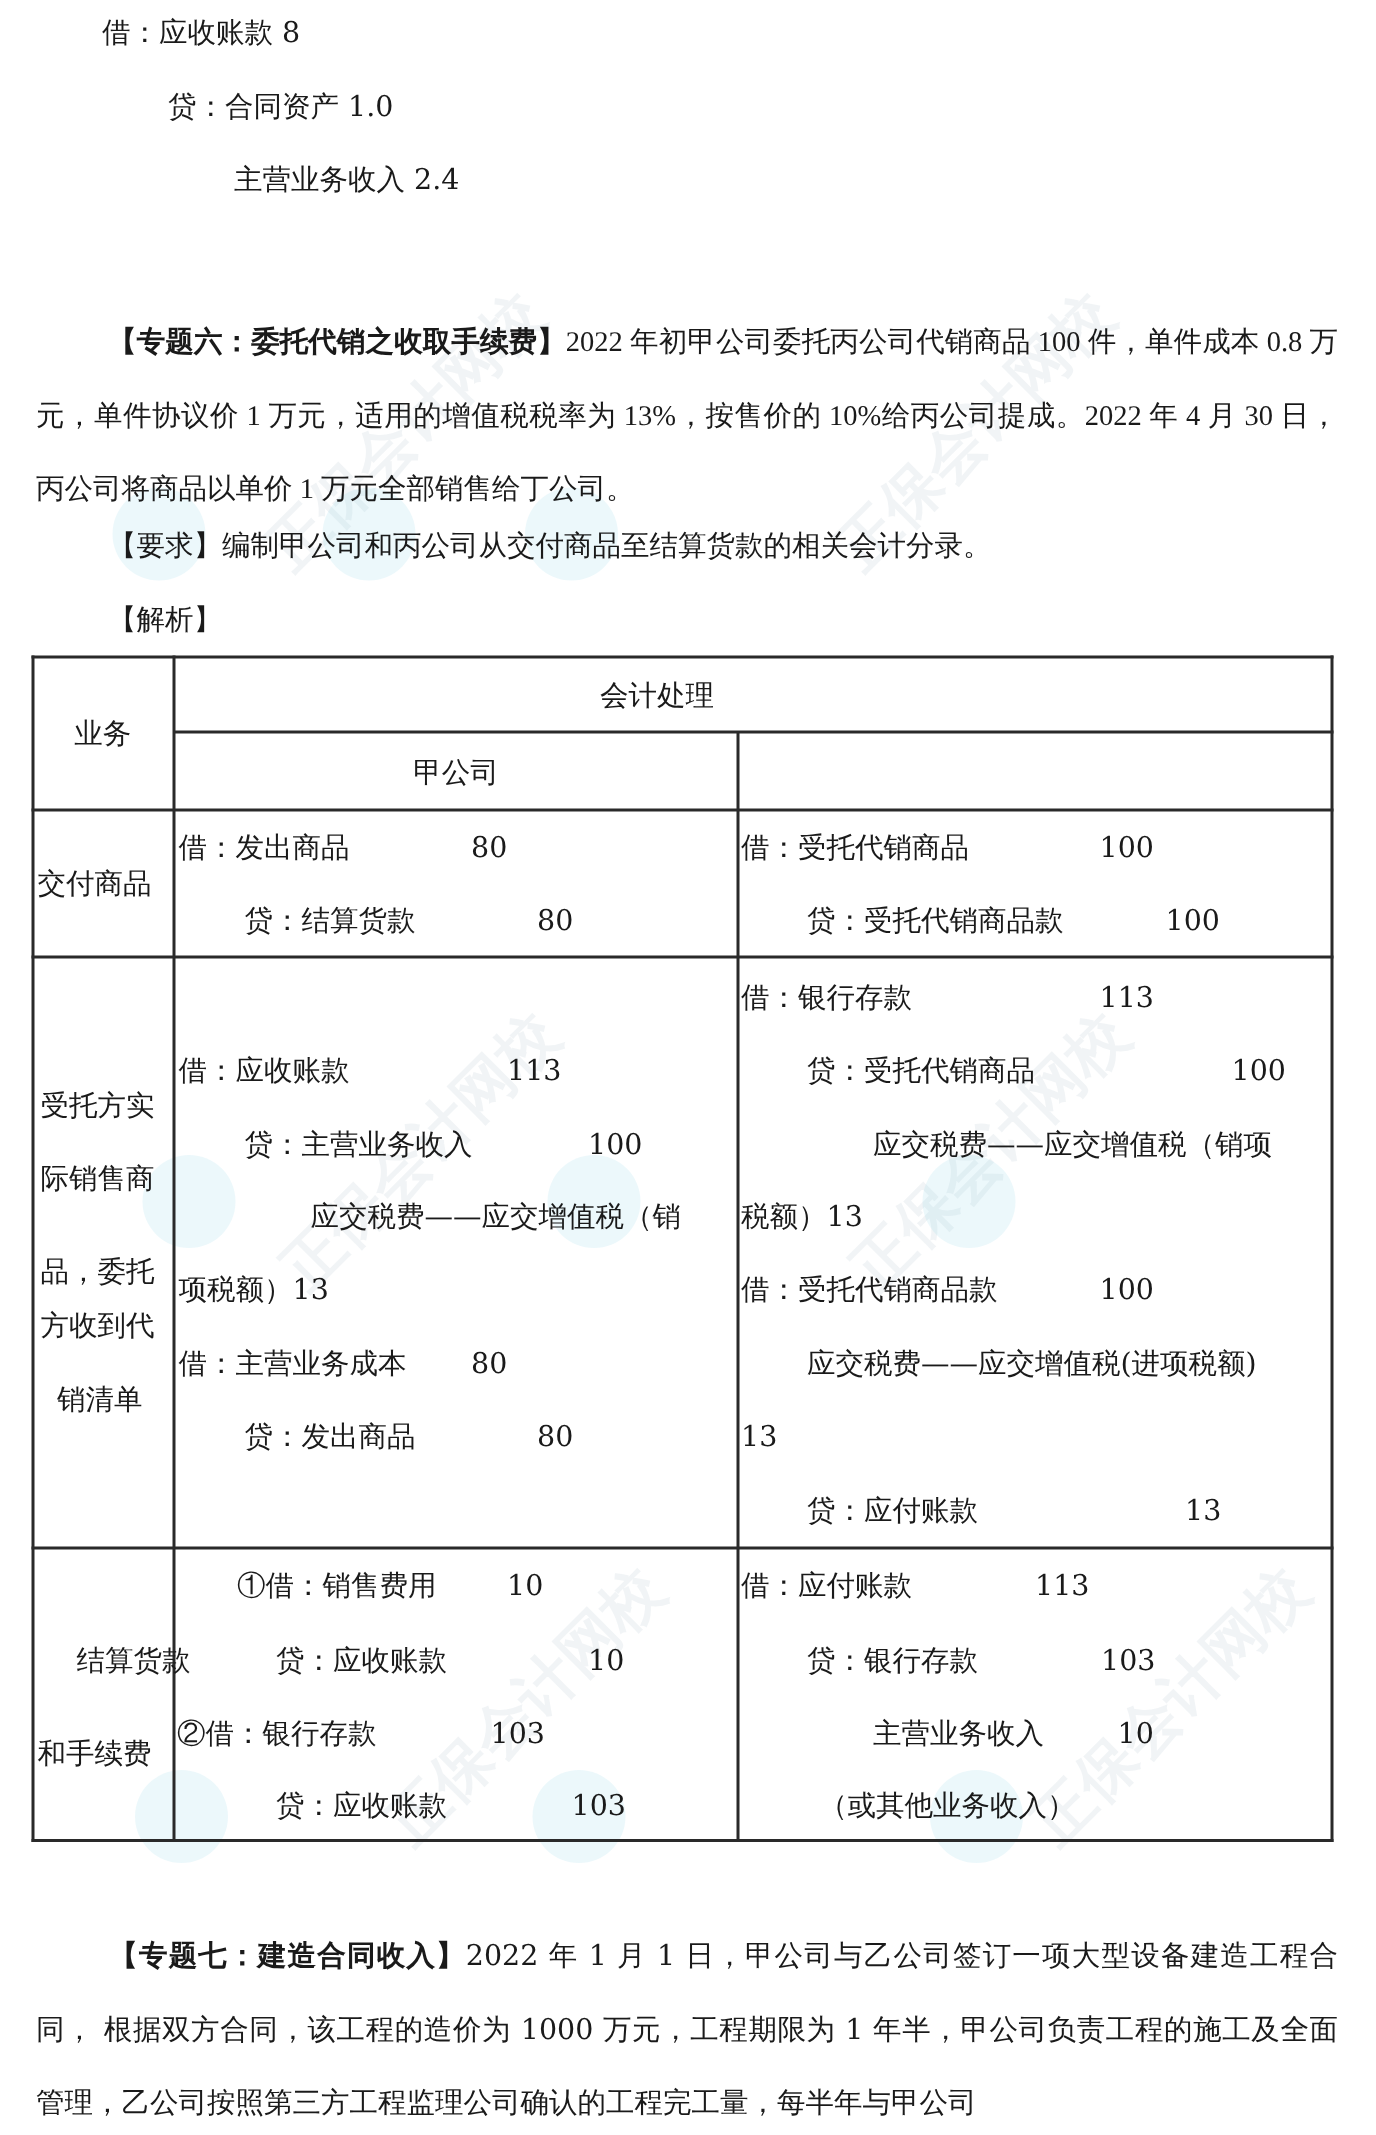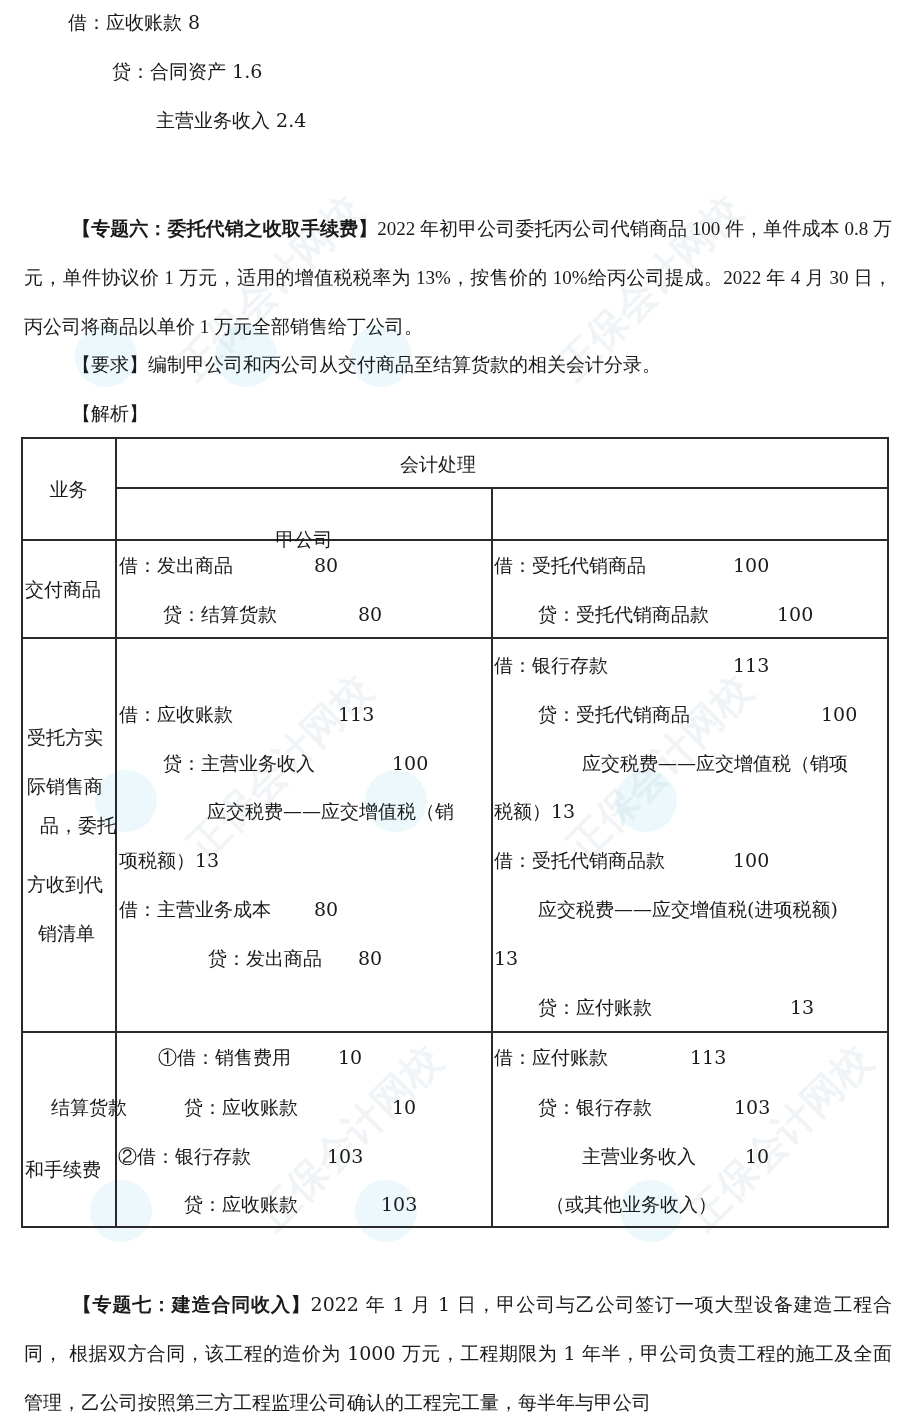--- a/index.html
+++ b/index.html
@@ -37,21 +37,21 @@
   <div class="wm-logo" style="left:95px;top:770px;"></div>
   <div class="wm-logo" style="left:365px;top:770px;"></div>
   <div class="wm-logo" style="left:615px;top:770px;"></div>
   <div class="wm-logo" style="left:90px;top:1180px;"></div>
   <div class="wm-logo" style="left:355px;top:1180px;"></div>
   <div class="wm-logo" style="left:620px;top:1180px;"></div>
 </div>
 
 <div>
   <div class="abs" style="left:68px;top:10px;">借：应收账款 8</div>
-  <div class="abs" style="left:112px;top:59px;">贷：合同资产 1.6</div>
+  <div class="abs" style="left:112px;top:59px;">贷：合同资产 1.0</div>
   <div class="abs" style="left:156px;top:108px;">主营业务收入 2.4</div>
 </div>
 
 <div class="para" style="top:204px;font-family:Liberation Serif, serif;">
   <span class="indent"></span><span class="bold">【专题六：委托代销之收取手续费】</span><span>2022 年初甲公司委托丙公司代销商品 100 件，单件成本 0.8 万元，单件协议价 1 万元，适用的增值税税率为 13%，按售价的 10%给丙公司提成。2022 年 4 月 30 日，丙公司将商品以单价 1 万元全部销售给丁公司。</span>
 </div>
 <div class="abs" style="left:72px;top:352px;">【要求】编制甲公司和丙公司从交付商品至结算货款的相关会计分录。</div>
 <div class="abs" style="left:72px;top:401px;">【解析】</div>
 
 <div class="tbl">
@@ -63,50 +63,50 @@
   <div class="ln" style="left:0;top:594px;width:868px;height:2px;"></div>
   <div class="ln" style="left:0;top:789px;width:868px;height:2px;"></div>
 
   <div class="ln" style="left:0;top:0;width:2px;height:791px;"></div>
   <div class="ln" style="left:94px;top:0;width:2px;height:791px;"></div>
   <div class="ln" style="left:470px;top:51px;width:2px;height:740px;"></div>
   <div class="ln" style="left:866px;top:0;width:2px;height:791px;"></div>
 
   <div class="cell-text center" style="left:0;width:95px;top:40px;">业务</div>
   <div class="cell-text center" style="left:96px;width:642px;top:15px;">会计处理</div>
-  <div class="cell-text center" style="left:96px;width:374px;top:66px;margin-top:24px;">甲公司</div>
+  <div class="cell-text center" style="left:96px;width:374px;top:66px;">甲公司</div>
 
   <div>
     <div class="cell-text" style="left:4px;top:140px;">交付商品</div>
     <div class="cell-text" style="left:98px;top:116px;">借：发出商品</div>
     <div class="cell-text" style="left:293px;top:116px;">80</div>
     <div class="cell-text" style="left:142px;top:165px;">贷：结算货款</div>
     <div class="cell-text" style="left:337px;top:165px;">80</div>
     <div class="cell-text" style="left:473px;top:116px;">借：受托代销商品</div>
     <div class="cell-text" style="left:712px;top:116px;">100</div>
     <div class="cell-text" style="left:517px;top:165px;">贷：受托代销商品款</div>
     <div class="cell-text" style="left:756px;top:165px;">100</div>
   </div>
 
   <div>
     <div class="cell-text" style="left:6px;top:288px;">受托方实</div>
     <div class="cell-text" style="left:6px;top:337px;">际销售商</div>
-    <div class="cell-text" style="left:6px;top:376px;margin-left:13px;">品，委托</div>
+    <div class="cell-text" style="left:6px;top:399px;">品，委托</div>
     <div class="cell-text" style="left:6px;top:435px;">方收到代</div>
     <div class="cell-text" style="left:17px;top:484px;">销清单</div>
 
     <div class="cell-text" style="left:98px;top:265px;">借：应收账款</div>
     <div class="cell-text" style="left:317px;top:265px;">113</div>
     <div class="cell-text" style="left:142px;top:314px;">贷：主营业务收入</div>
     <div class="cell-text" style="left:371px;top:314px;">100</div>
     <div class="cell-text" style="left:186px;top:362px;">应交税费——应交增值税（销</div>
     <div class="cell-text" style="left:98px;top:411px;">项税额）13</div>
     <div class="cell-text" style="left:98px;top:460px;">借：主营业务成本</div>
     <div class="cell-text" style="left:293px;top:460px;">80</div>
-    <div class="cell-text" style="left:142px;top:509px;margin-left:45px;">贷：发出商品</div>
+    <div class="cell-text" style="left:142px;top:509px;">贷：发出商品</div>
     <div class="cell-text" style="left:337px;top:509px;">80</div>
 
     <div class="cell-text" style="left:473px;top:216px;">借：银行存款</div>
     <div class="cell-text" style="left:712px;top:216px;">113</div>
     <div class="cell-text" style="left:517px;top:265px;">贷：受托代销商品</div>
     <div class="cell-text" style="left:800px;top:265px;">100</div>
     <div class="cell-text" style="left:561px;top:314px;">应交税费——应交增值税（销项</div>
     <div class="cell-text" style="left:473px;top:362px;">税额）13</div>
     <div class="cell-text" style="left:473px;top:411px;">借：受托代销商品款</div>
     <div class="cell-text" style="left:712px;top:411px;">100</div>

